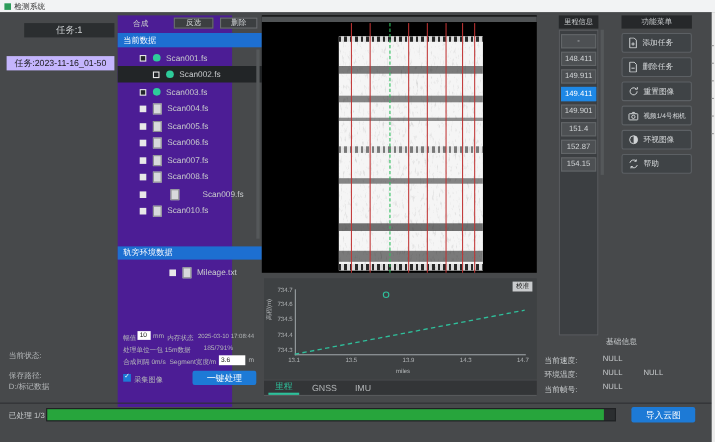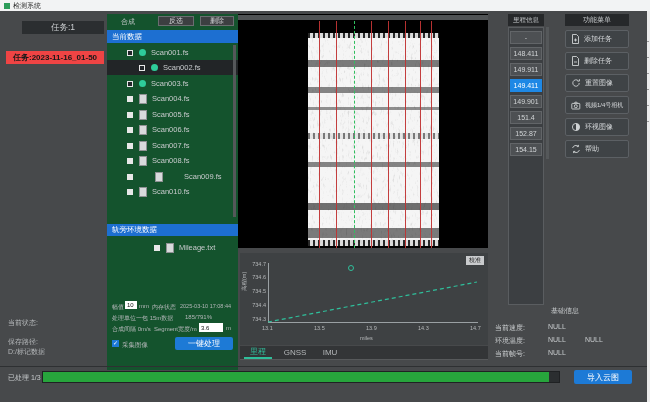--- a/index.html
+++ b/index.html
@@ -8,24 +8,24 @@
   .abs{position:absolute;box-sizing:border-box;}
 
   
   .titlebar{left:0;top:0;width:650px;height:11px;background:#f2f3f4;display:flex;align-items:center;padding-left:4px;}
   .appicon{width:6px;height:6px;background:#2d9c5a;margin-right:3px;}
   .title-text{font-size:7px;color:#333;}
 
   
   .taskbtn{height:13px;display:flex;align-items:center;justify-content:center;font-size:8.5px;color:#cdd0d2;background:#2b2e30;}
   .taskbtn.sel{background:#232628;color:#e09a2f;}
-  .taskbtn.light{background:#ef4444;color:#181818;font-size:8px;font-weight:bold;}
-
-  
-  .file-panel{left:107px;top:14px;width:131px;height:356px;background:#14532d;}
+  .taskbtn.light{background:#c4b5fd;color:#181818;font-size:8px;}
+
+  
+  .file-panel{left:107px;top:14px;width:104px;height:356px;background:#4c1d95;}
   .tbar-label{font-size:7px;color:#c5c8ca;}
   .tbar-btn{background:#3c3f41;border:1px solid #6a6d70;color:#cfd2d4;font-size:7px;display:flex;align-items:center;justify-content:center;}
   .blue-hdr{background:#1d6fd1;color:#fff;font-size:7.5px;display:flex;align-items:center;padding-left:5px;}
   .frow{left:0;width:131px;height:15px;display:flex;align-items:center;padding-left:20px;}
   .frow.sel{background:#222527;padding-left:32px;}
   .fname{font-size:7.5px;color:#c8cbcd;margin-left:5px;}
   .cb{width:6px;height:6px;background:#e8e8e8;position:relative;flex:0 0 auto;}
   .cb.checked::after{content:"";position:absolute;left:1px;top:1px;right:1px;bottom:1px;background:#23262a;}
   .dot{width:7px;height:7px;border-radius:50%;background:#2ecc9a;margin-left:6px;flex:0 0 auto;}
   .ficon{width:6px;height:8px;background:#d8dadc;border:1px solid #8f9294;margin-left:6px;flex:0 0 auto;}

